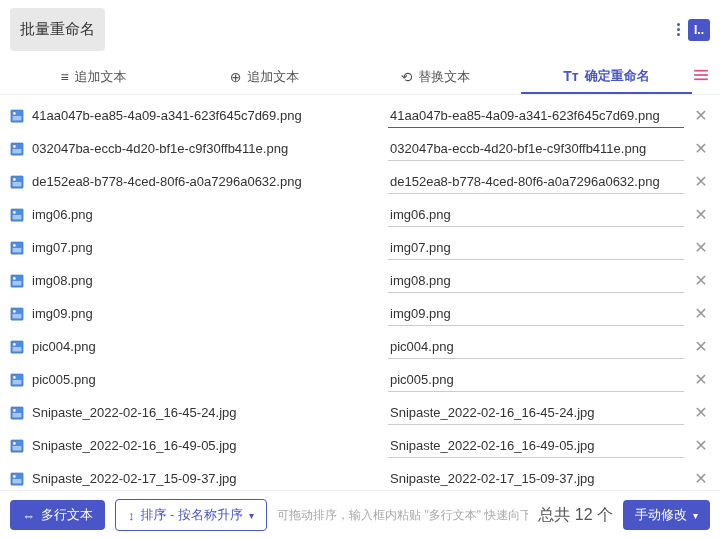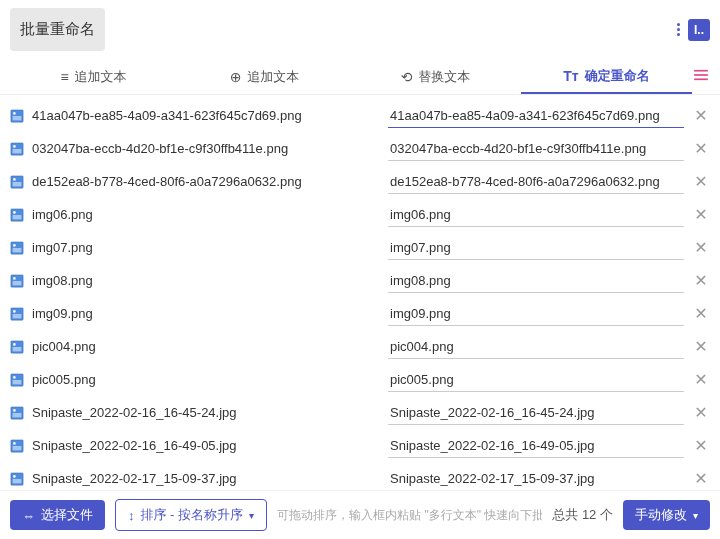--- a/index.html
+++ b/index.html
@@ -22,21 +22,21 @@
 .file-icon svg { display:block; }
 .input-cell { flex:1; display:flex; align-items:center; gap:8px; }
 .input-cell input { flex:1; border:none; border-bottom:1px solid #ccc; padding:4px 2px; font-size:13px; font-family:inherit; outline:none; color:#333; background:transparent; }
 .row.first .input-cell input { border-bottom-color:#4a55c8; }
 .close-btn { width:18px; height:18px; color:#999; cursor:pointer; display:flex; align-items:center; justify-content:center; font-size:16px; }
 .footer { display:flex; align-items:center; gap:10px; padding: 8px 10px; border-top:1px solid #f2f2f2; min-height:46px; }
 .btn { display:flex; align-items:center; gap:6px; padding:6px 12px; border-radius:4px; font-size:13px; cursor:pointer; border:none; font-family:inherit; }
 .btn-primary { background:#4a55c8; color:#fff; }
 .btn-outline { border:1px solid #4a55c8; color:#4a55c8; background:#fff; }
 .hint { flex:1; color:#aaa; font-size:12px; overflow:hidden; white-space:nowrap; }
-.count { color:#555; font-size:13px; white-space:nowrap; }
+.count { color:#555; font-size:16px; white-space:nowrap; }
 .chev { font-size:10px; }
 </style>
 </head>
 <body>
 
 <div class="header">
   <div class="title-badge">批量重命名</div>
   <div class="header-right">
     <div class="dots">
         <span></span>
@@ -264,21 +264,21 @@
       <div class="input-cell">
         <input type="text" value="Snipaste_2022-02-17_15-09-37.jpg" style="">
         <div class="close-btn">✕</div>
       </div>
     </div>
   </div>
 
 <div class="footer">
   <button class="btn btn-primary">
     <span>⇔</span>
-    <span>选择文件</span>
+    <span>多行文本</span>
   </button>
   <button class="btn btn-outline">
     <span>↕</span>
     <span>排序 - 按名称升序</span>
     <span class="chev">▾</span>
   </button>
   <div class="hint">可拖动排序，输入框内粘贴 "多行文本" 快速向下批量替换</div>
   <div class="count">总共 12 个</div>
   <button class="btn btn-primary">
     <span>手动修改</span>

